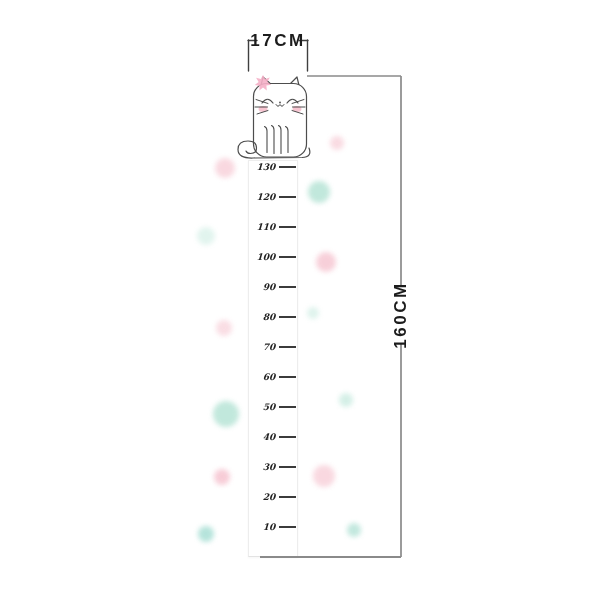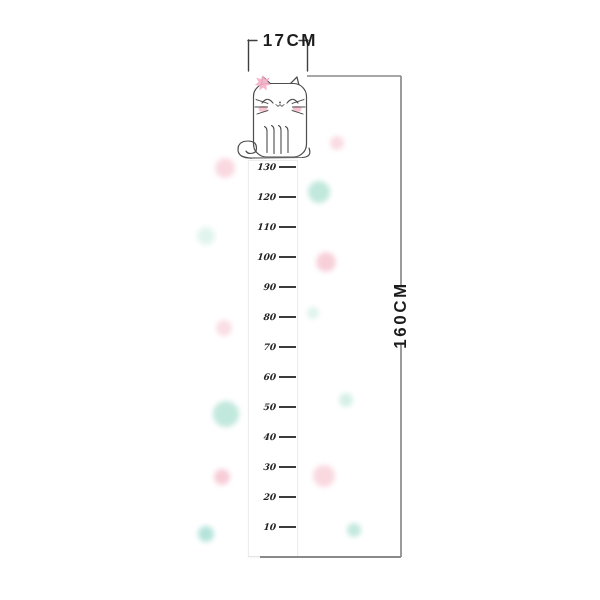--- a/index.html
+++ b/index.html
@@ -6,21 +6,21 @@
   body{
     width:600px;height:600px;position:relative;background:#ffffff;
     font-family:"Liberation Sans", sans-serif;overflow:hidden;
   }
   .abs{position:absolute;}
   
   .dim-label{
     font-weight:bold;color:#1c1c1c;font-size:17px;letter-spacing:2.5px;
     text-align:center;
   }
-  #width-label{left:238px;top:31px;width:80px;text-align:right;}
+  #width-label{left:238px;top:31px;width:80px;}
   #height-label{
     left:341px;top:303px;width:120px;height:24px;line-height:24px;
     transform:rotate(-90deg);transform-origin:center center;
   }
   
   #ruler-strip{
     left:248px;top:160px;width:48px;height:395px;background:#ffffff;
     border:1px solid #ededed;border-bottom-color:#e3e3e3;
     box-shadow:0 1px 2px rgba(0,0,0,0.04);
   }

